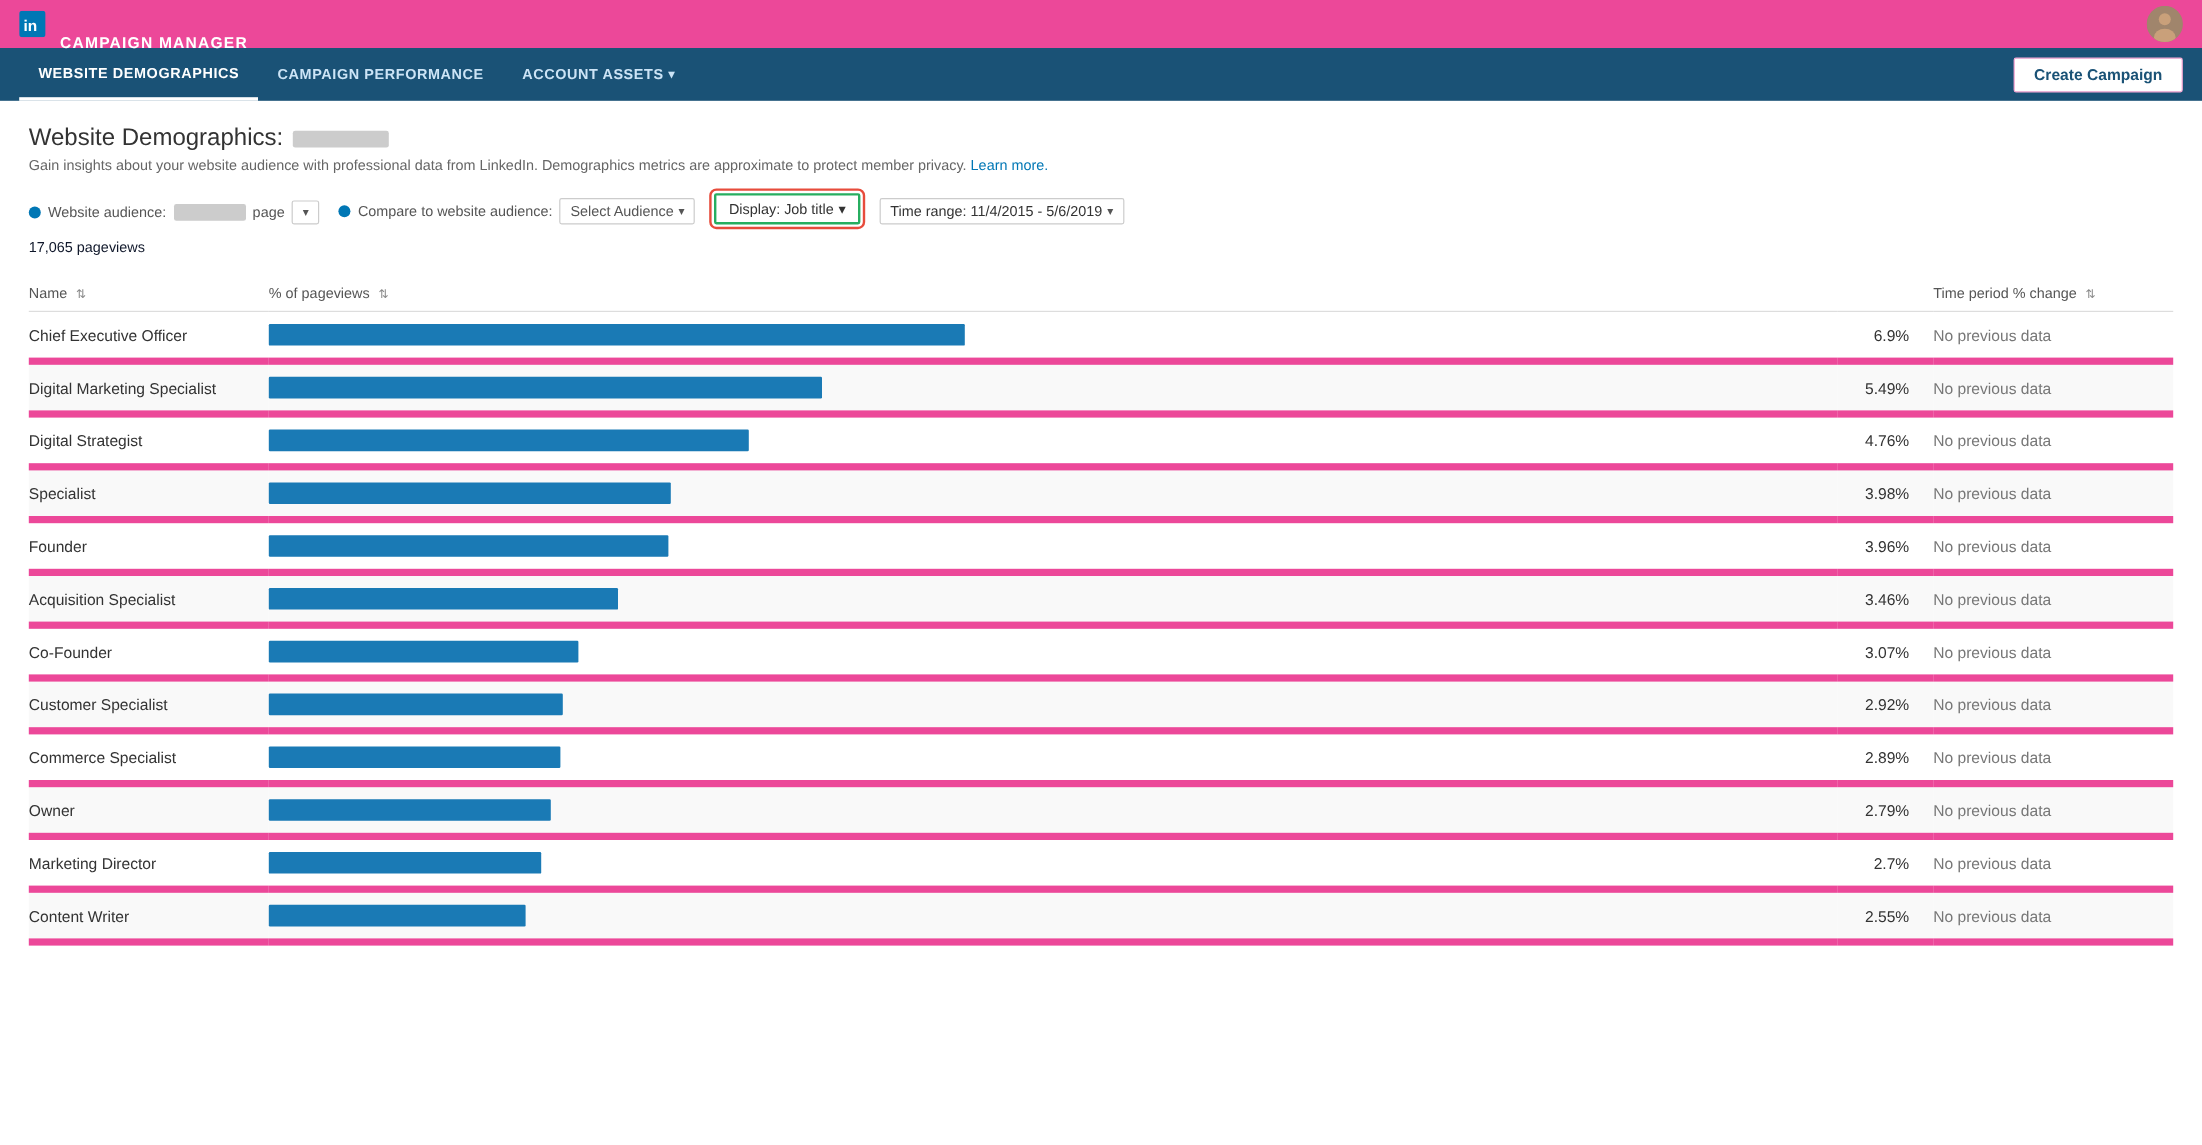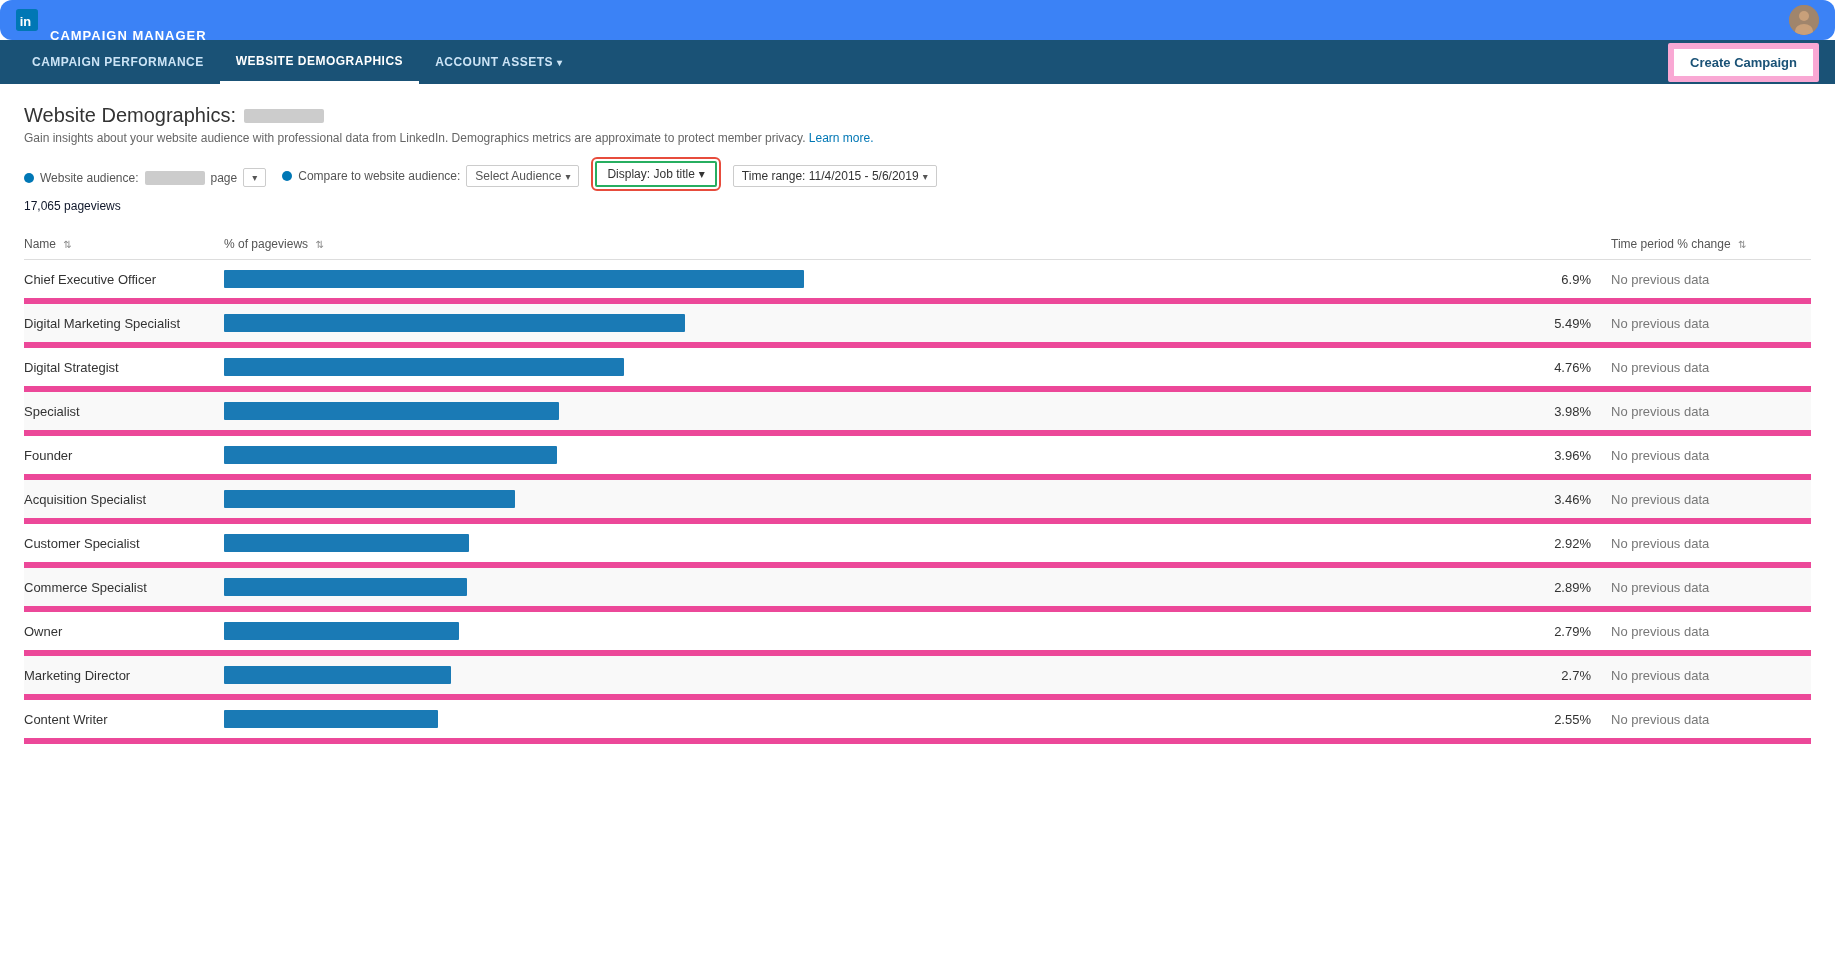--- a/index.html
+++ b/index.html
@@ -1,25 +1,24 @@
 <!DOCTYPE html>
 <html><head>
   <meta charset="utf-8">
   <style>
     * { box-sizing: border-box; margin: 0; padding: 0; }
     body { font-family: Arial, sans-serif; font-size: 13px; color: #333; background: #fff; }
 
     
     .top-bar {
-      background: #3b82f6;
+      background: #ec4899;
       height: 40px;
       display: flex;
       align-items: center;
       padding: 0 16px;
-      border-radius: 12px;
     }
     .linkedin-logo {
       width: 22px;
       height: 22px;
       margin-right: 12px;
     }
     .top-bar-title {
       color: #fff;
       font-size: 13px;
       font-weight: bold;
@@ -66,21 +65,21 @@
       border-bottom: 3px solid #fff;
     }
     .nav-item .chevron {
       margin-left: 4px;
       font-size: 10px;
     }
     .create-campaign-btn {
       margin-left: auto;
       background: #fff;
       color: #1a5276;
-      border: 6px solid #f9a8d4;
+      border: 1px solid #f9a8d4;
       padding: 6px 16px;
       font-size: 13px;
       font-weight: bold;
       cursor: pointer;
       border-radius: 2px;
     }
 
     
     .page-content {
       padding: 20px 24px;
@@ -252,25 +251,25 @@
       <svg viewBox="0 0 30 30" width="30" height="30">
         <circle cx="15" cy="15" r="15" fill="#a0856c"></circle>
         <circle cx="15" cy="11" r="5" fill="#c9a07a"></circle>
         <ellipse cx="15" cy="26" rx="9" ry="7" fill="#c9a07a"></ellipse>
       </svg>
     </div>
   </div>
 </div>
 
 <div class="secondary-nav">
+  <div class="nav-item active">
+    <span>Website Demographics</span>
+  </div>
   <div class="nav-item">
     <span>Campaign Performance</span>
-  </div>
-  <div class="nav-item active">
-    <span>Website Demographics</span>
   </div>
   <div class="nav-item">
     <span>Account Assets</span>
     <span class="chevron">▾</span>
   </div>
   <button class="create-campaign-btn">Create Campaign</button>
 </div>
 
 <div class="page-content">
 
@@ -396,20 +395,30 @@
     <td class="name-col">Acquisition Specialist</td>
     <td class="bar-col">
       <div class="bar-container">
         <div class="bar" style="width:291px;"></div>
       </div>
     </td>
     <td class="pct-col">3.46%</td>
     <td class="change-col" style="color:#777;">No previous data</td>
   </tr>
         <tr>
+    <td class="name-col">Co-Founder</td>
+    <td class="bar-col">
+      <div class="bar-container">
+        <div class="bar" style="width:258px;"></div>
+      </div>
+    </td>
+    <td class="pct-col">3.07%</td>
+    <td class="change-col" style="color:#777;">No previous data</td>
+  </tr>
+        <tr>
     <td class="name-col">Customer Specialist</td>
     <td class="bar-col">
       <div class="bar-container">
         <div class="bar" style="width:245px;"></div>
       </div>
     </td>
     <td class="pct-col">2.92%</td>
     <td class="change-col" style="color:#777;">No previous data</td>
   </tr>
         <tr>

